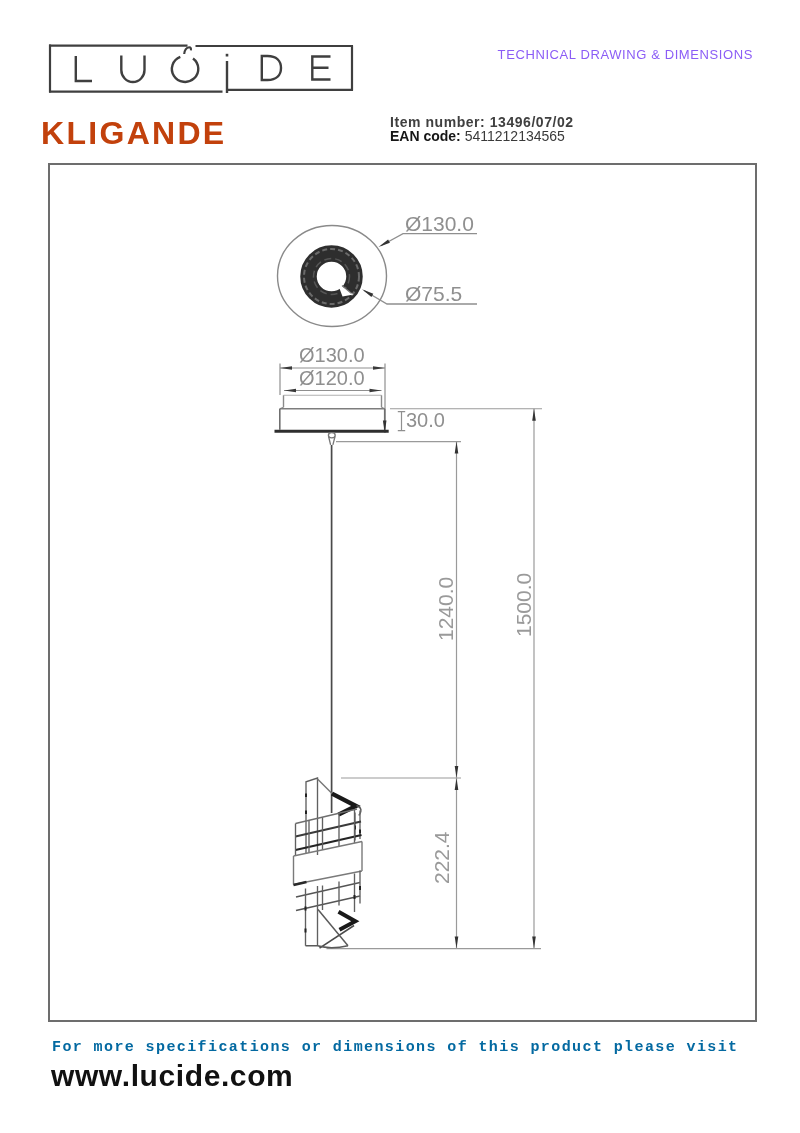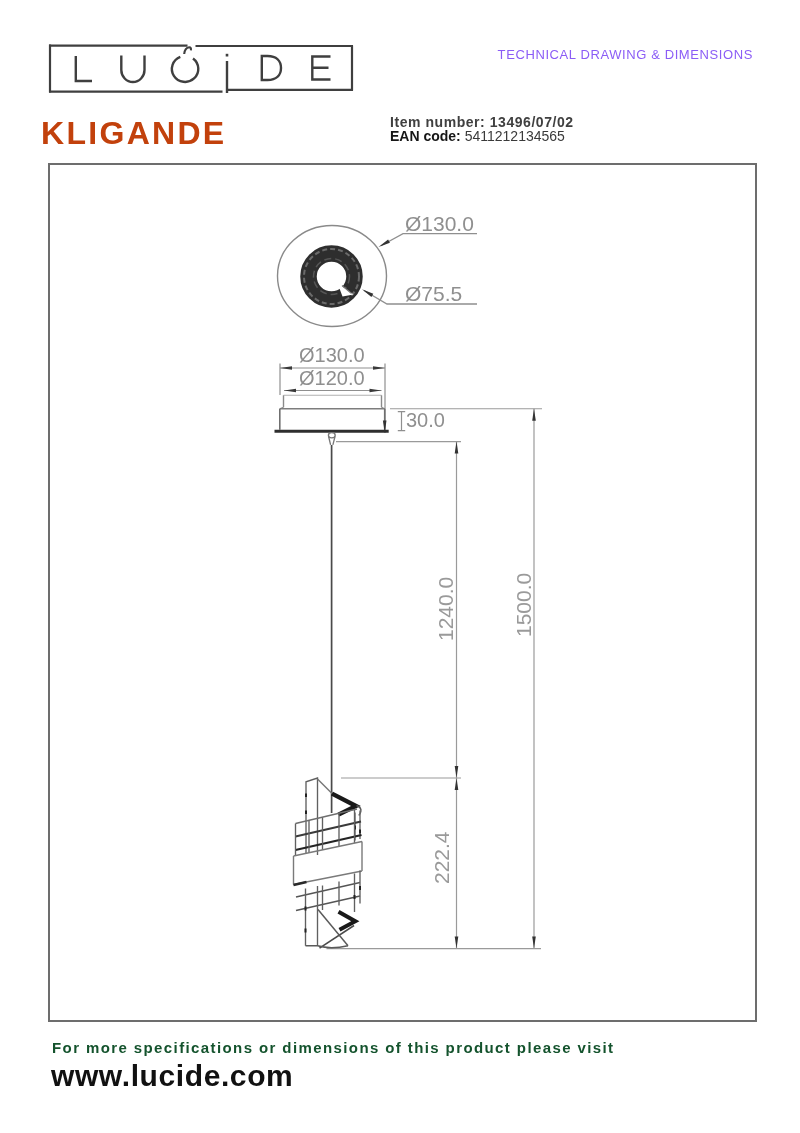--- a/index.html
+++ b/index.html
@@ -184,15 +184,15 @@
     <path d="M338.5,911.8 L355.3,921.3 L339.5,929.8" fill="none" stroke="#191919" stroke-width="4.0" stroke-linejoin="miter"></path>
 
     <path d="M354,925.5 L319.5,948.2" stroke="#4a4a4a" stroke-width="1.6"></path>
 
     <path d="M318,909.5 L348,945.7" stroke="#5a5a5a" stroke-width="1.5"></path>
 
     <path d="M305.5,945.8 H317.5 Q331,949.5 348,945.7" stroke="#5a5a5a" stroke-width="1.5"></path>
   </g>
 </svg>
 
-<div class="abs" style="left:52px;top:1039px;font-size:15px;font-weight:bold;color:#14532d;letter-spacing:1.4px;">For more specifications or dimensions of this product please visit</div>
+<div class="abs" style="left:52px;top:1039px;font-size:15px;font-weight:bold;color:#0369a1;letter-spacing:1.4px;font-family:Liberation Mono, monospace;">For more specifications or dimensions of this product please visit</div>
 
 <div class="abs" style="left:51px;top:1059px;font-size:30px;font-weight:bold;color:#111;letter-spacing:0.6px;">www.lucide.com</div>
 
 </body></html>

